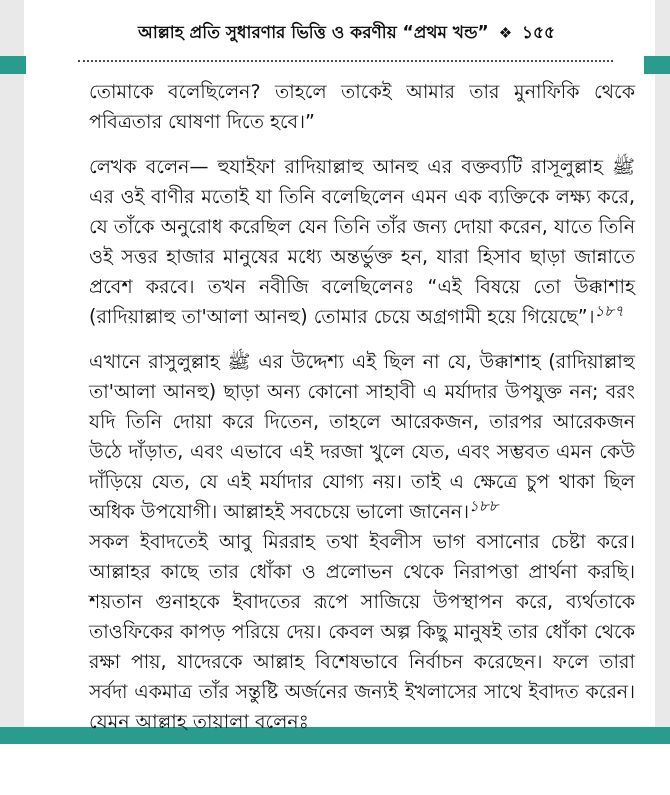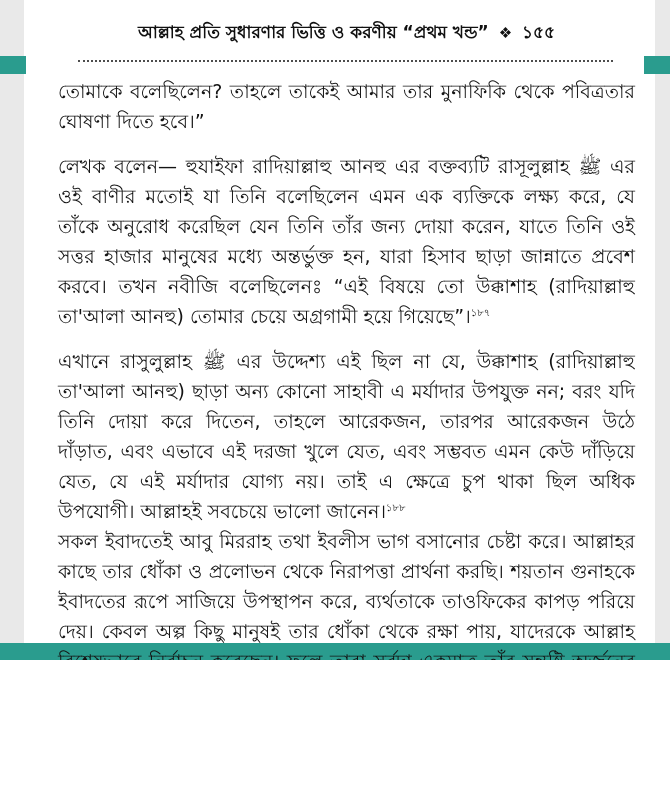--- a/index.html
+++ b/index.html
@@ -10,21 +10,21 @@
   *{box-sizing:border-box;margin:0;padding:0;}
   html,body{background:#ffffff;}
   body{
     font-family:"DejaVu Sans", sans-serif;
     color:var(--ink);
     width:670px;
   }
   .page{
     position:relative;
     width:670px;
-    height:660px;
+    height:744px;
     background:#ffffff;
     overflow:hidden;
   }
   
   .edge{
     position:absolute;
     top:0;
     background:var(--margin-gray);
     z-index:1;
   }
@@ -72,29 +72,31 @@
   .dotted-rule{
     height:0;
     border-top:2px dotted #4d4d4d;
     margin:15px 22px 0 20px;
   }
   .body-text{
     margin-top:14px;
     font-size:19px;
     line-height:30px;
     text-align:justify;
+    margin-left:31px;
   }
   .para{
     margin-bottom:15px;
   }
   .para:last-child{margin-bottom:0;}
   .para sup{
-    font-size:10px;
+    font-size:15px;
     line-height:0;
     vertical-align:super;
+    font-style:italic;
   }
   .section-heading{
     text-align:center;
     font-weight:bold;
     font-size:23px;
     line-height:34px;
     margin:16px 0 12px 0;
     color:#0d0d0d;
   }
 </style>

